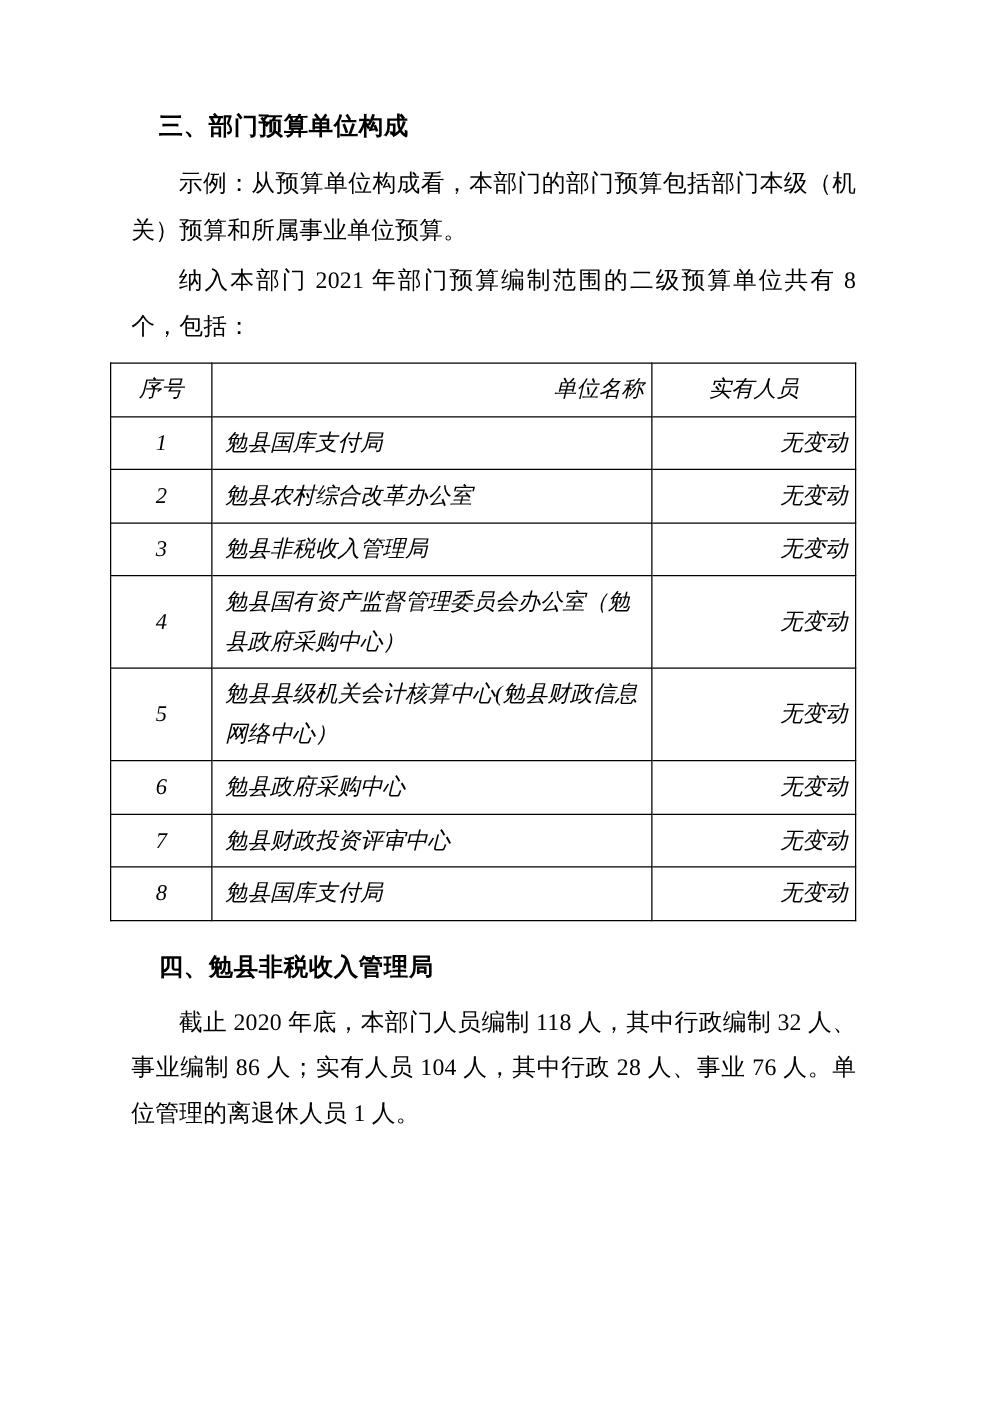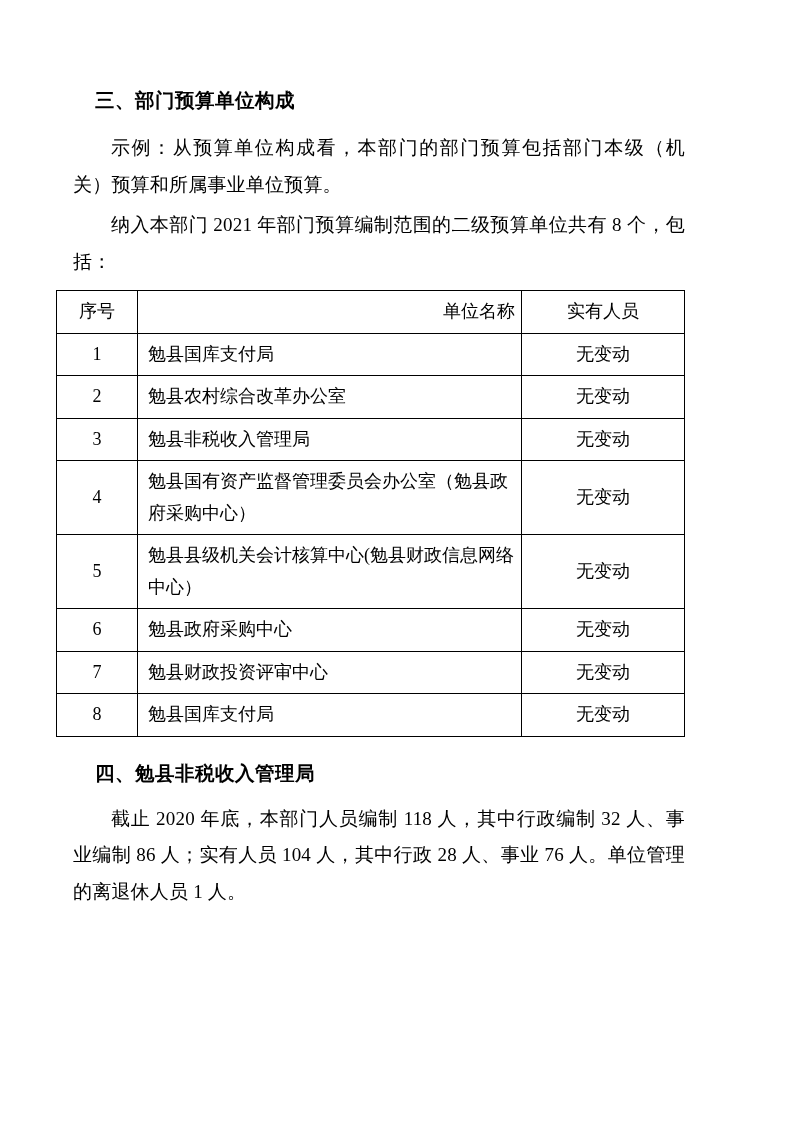--- a/index.html
+++ b/index.html
@@ -12,21 +12,21 @@
     height: 1122px;
     font-family: "Liberation Serif", "DejaVu Serif", serif;
     color: #000000;
     position: relative;
     overflow: hidden;
   }
   .page {
     box-sizing: border-box;
     width: 793px;
     height: 1122px;
-    padding: 86px 108px 0 56px;
+    padding: 86px 108px 0 88px;
   }
   .heading {
     font-family: "DejaVu Serif", "Liberation Serif", serif;
     font-weight: bold;
     font-size: 19.5px;
     letter-spacing: 0.5px;
     text-indent: 39px;
     margin: 0 0 14px 0;
     line-height: 1.55;
   }
@@ -41,35 +41,36 @@
     text-indent: 38px;
     text-align: justify;
     text-justify: inter-ideograph;
     letter-spacing: 0.2px;
   }
   table.units {
     border-collapse: collapse;
     width: 100%;
     margin: 10px 0 8px 0;
     table-layout: fixed;
+    font-style: italic;
   }
   table.units td, table.units th {
     border: 1px solid #000000;
     font-size: 18px;
     font-weight: normal;
     line-height: 1.75;
     padding: 5px 6px;
     vertical-align: middle;
   }
   table.units th {
     text-align: center;
   }
   .col-idx { width: 68px; text-align: center; }
   .col-name { text-align: left; padding-left: 10px !important; }
-  .col-status { width: 150px; text-align: center; }
+  .col-status { width: 150px; text-align: right; }
   .cell-two-line { line-height: 1.95; }
 </style>
 </head>
 <body>
 
 <div class="page">
 
   <h2 class="heading">三、部门预算单位构成</h2>
 
   <p class="body-text">示例：从预算单位构成看，本部门的部门预算包括部门本级（机关）预算和所属事业单位预算。</p>

